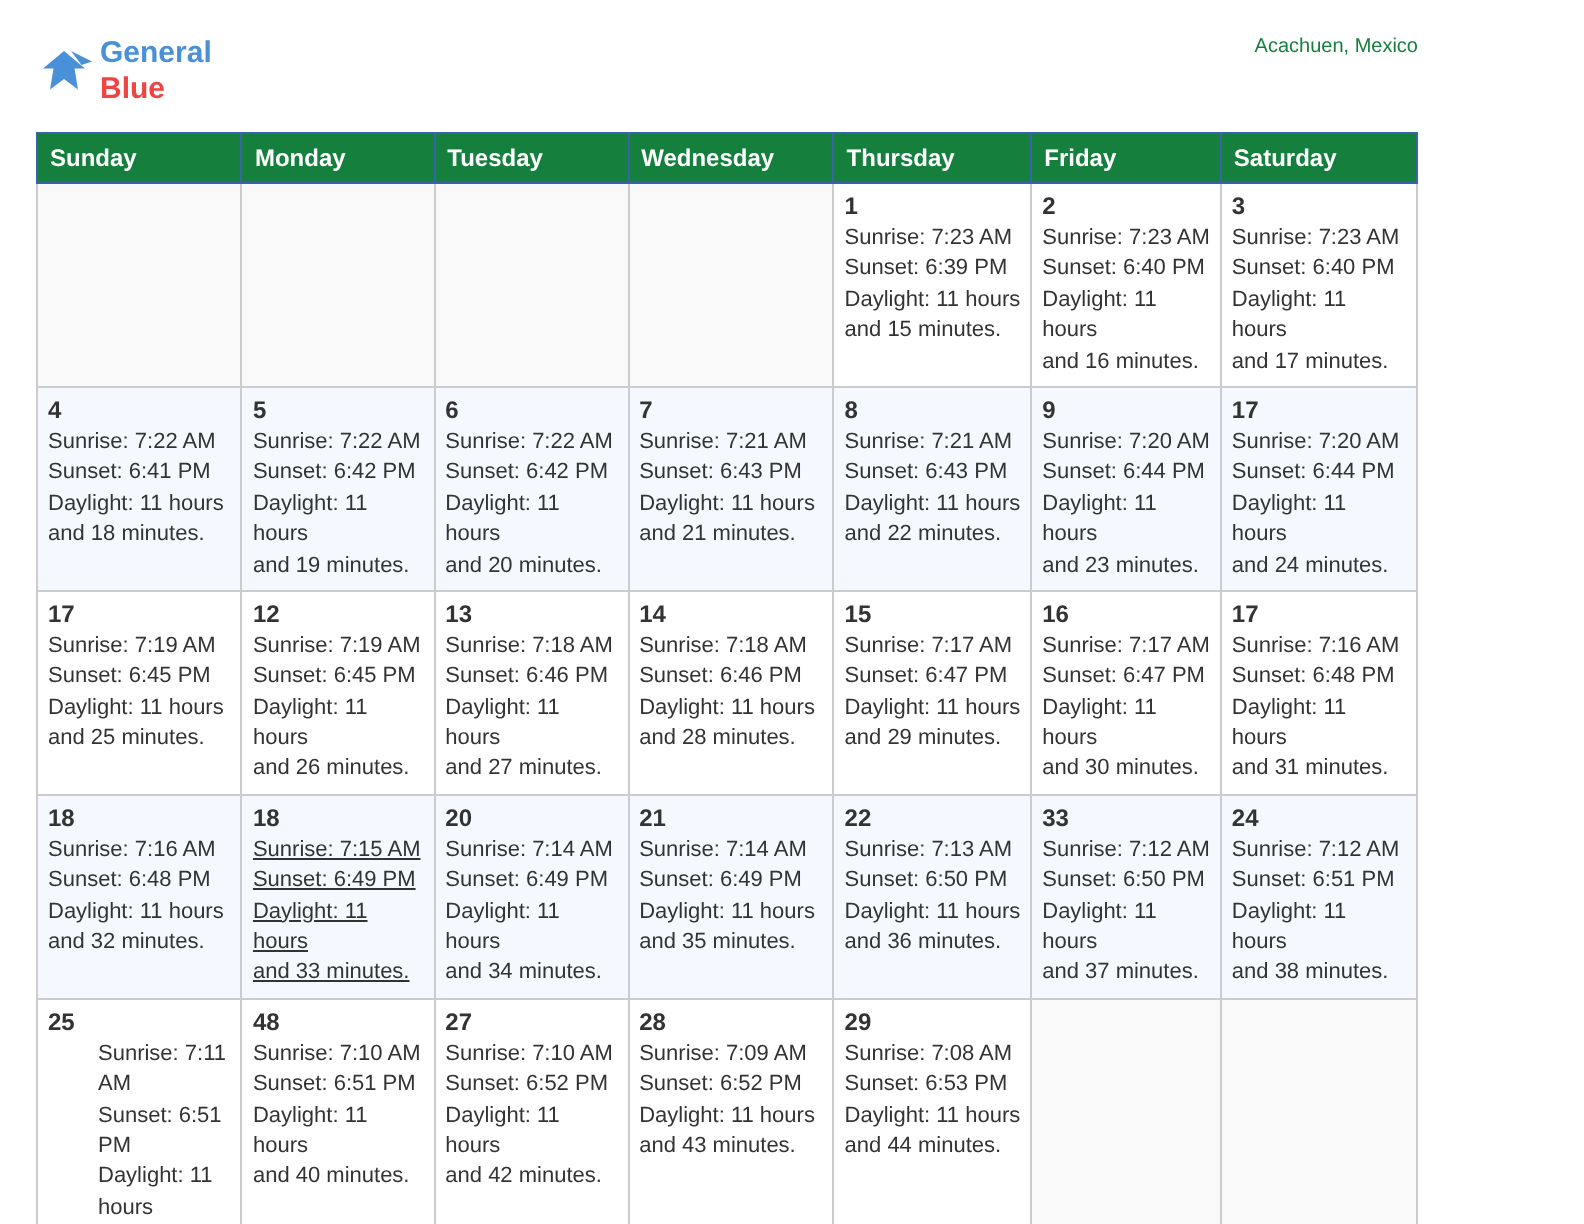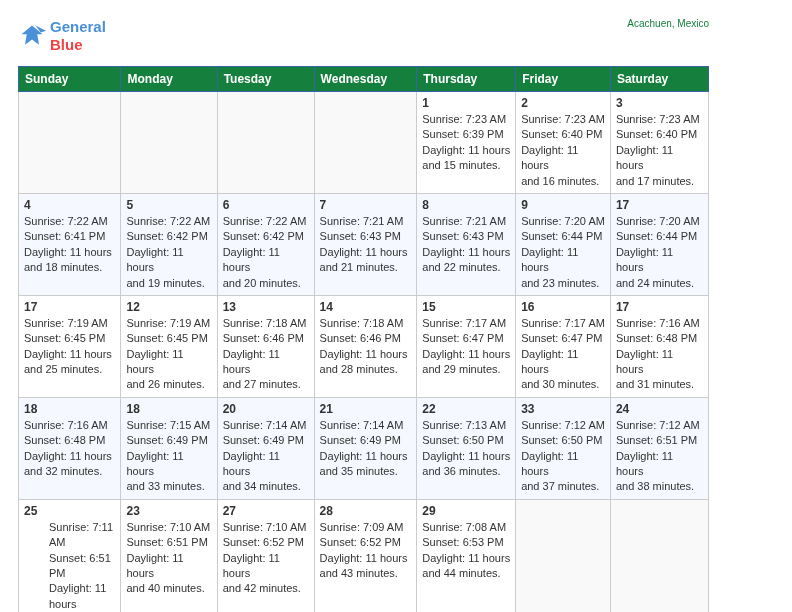--- a/index.html
+++ b/index.html
@@ -263,21 +263,21 @@
         <tr>
           <td>
             <span class="day-number">18</span>
             <div class="day-info" style="white-space: pre-line;">Sunrise: 7:16 AM
 Sunset: 6:48 PM
 Daylight: 11 hours
 and 32 minutes.</div>
           </td>
           <td>
             <span class="day-number">18</span>
-            <div class="day-info" style="white-space: pre-line;">Sunrise: 7:15 AM
+            <div class="day-info" style="white-space: pre-line; text-decoration: underline;">Sunrise: 7:15 AM
 Sunset: 6:49 PM
 Daylight: 11 hours
 and 33 minutes.</div>
           </td>
           <td>
             <span class="day-number">20</span>
             <div class="day-info" style="white-space: pre-line;">Sunrise: 7:14 AM
 Sunset: 6:49 PM
 Daylight: 11 hours
 and 34 minutes.</div>
@@ -313,21 +313,21 @@
         </tr>
         <tr>
           <td>
             <span class="day-number">25</span>
             <div class="day-info" style="white-space: pre-line; margin-left: 25px;">Sunrise: 7:11 AM
 Sunset: 6:51 PM
 Daylight: 11 hours
 and 39 minutes.</div>
           </td>
           <td>
-            <span class="day-number">23</span>
+            <span class="day-number">48</span>
             <div class="day-info" style="white-space: pre-line;">Sunrise: 7:10 AM
 Sunset: 6:51 PM
 Daylight: 11 hours
 and 40 minutes.</div>
           </td>
           <td>
             <span class="day-number">27</span>
             <div class="day-info" style="white-space: pre-line;">Sunrise: 7:10 AM
 Sunset: 6:52 PM
 Daylight: 11 hours

